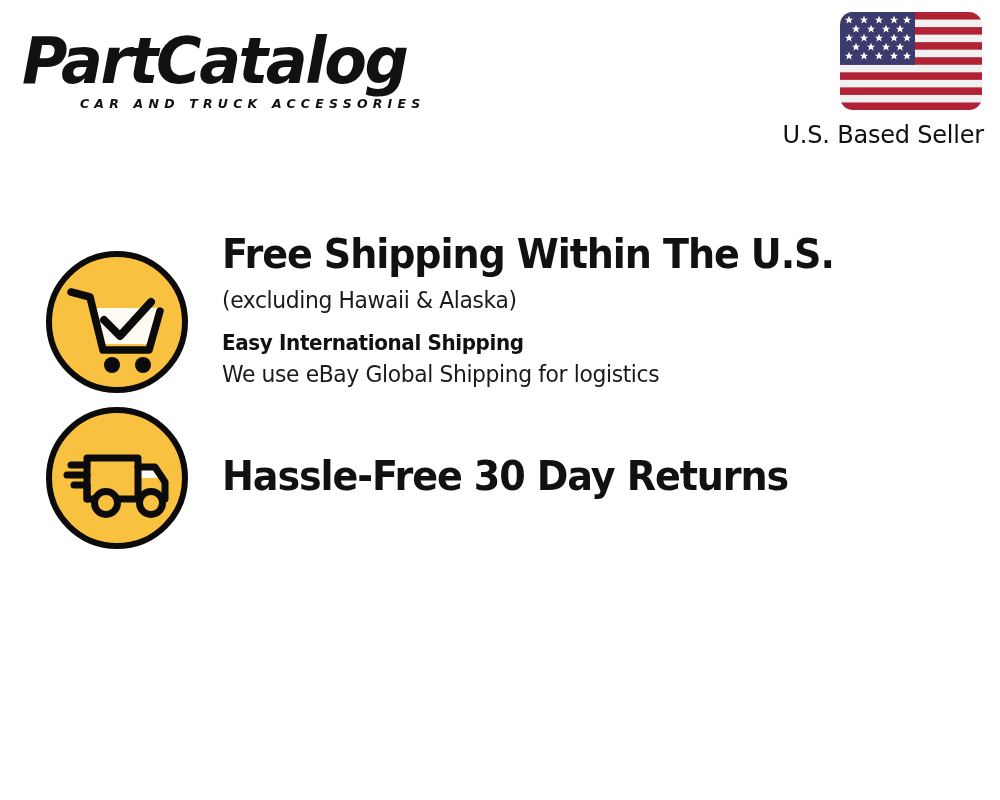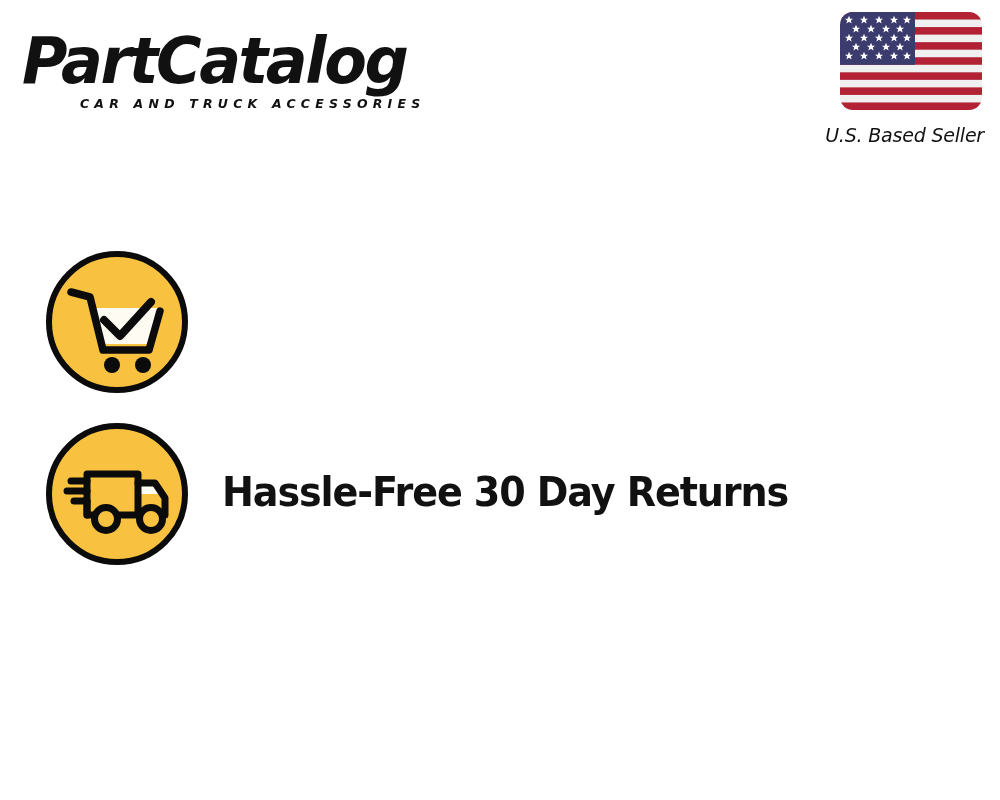--- a/index.html
+++ b/index.html
@@ -63,26 +63,25 @@
     height: 98px;
   }
   .flag-svg { display: block; width: 142px; height: 98px; }
 
   .seller-text {
     position: absolute;
     right: 16px;
     top: 118px;
     font-family: "DejaVu Sans", sans-serif;
     font-weight: 400;
-    font-size: 19px;
+    font-size: 24px;
     line-height: 34px;
     color: #111111;
     white-space: nowrap;
     letter-spacing: -0.2px;
-    font-style: italic;
   }
 
   
   .feature {
     position: absolute;
     left: 0;
     width: 1000px;
   }
   .badge {
     position: absolute;
@@ -131,21 +130,21 @@
     transform-origin: left center;
   }
 
   
   #feature-shipping          { top: 230px; height: 180px; }
   #feature-shipping .badge   { top: 18px; }
   #feature-shipping .feature-text { top: 0px; }
   #feature-shipping .headline { margin: 0 0 6px 0; }
   #feature-shipping .subline-a { margin: 0 0 12px 0; }
 
-  #feature-returns           { top: 420px; height: 148px; }
+  #feature-returns           { top: 404px; height: 148px; }
   #feature-returns .badge    { top: 0px; }
   #feature-returns .feature-text { top: 48px; }
 
   #feature-sameday           { top: 591px; height: 148px; }
   #feature-sameday .badge    { top: 0px; }
   #feature-sameday .feature-text { top: 48px; }
 </style>
 </head>
 <body>
 
@@ -223,20 +222,26 @@
 
         <g fill="none" stroke="#0B0B0B" stroke-width="8" stroke-linecap="round" stroke-linejoin="round">
           <path d="M61 72 L77 88 L108 54"></path>
         </g>
 
         <circle cx="69" cy="117" r="8" fill="#0B0B0B"></circle>
         <circle cx="100" cy="117" r="8" fill="#0B0B0B"></circle>
       </svg>
     </div>
 
+    <div class="feature-text">
+      <div class="headline">Free Shipping Within The U.S.</div>
+      <div class="subline subline-a">(excluding Hawaii &amp; Alaska)</div>
+      <div class="subline-bold">Easy International Shipping</div>
+      <div class="subline">We use eBay Global Shipping for logistics</div>
+    </div>
   </div>
 
   <div class="feature" id="feature-returns">
 
     <div class="badge">
       <svg class="badge-svg" viewBox="0 0 148 148" xmlns="http://www.w3.org/2000/svg" aria-hidden="true">
         <circle cx="74" cy="74" r="68" fill="#F8C240" stroke="#0B0B0B" stroke-width="6"></circle>
 
         <path d="M98 60 L112 60 L119 74 L98 74 Z" fill="#FDFBF2"></path>
         <g fill="none" stroke="#0B0B0B" stroke-width="7" stroke-linecap="round" stroke-linejoin="round">

